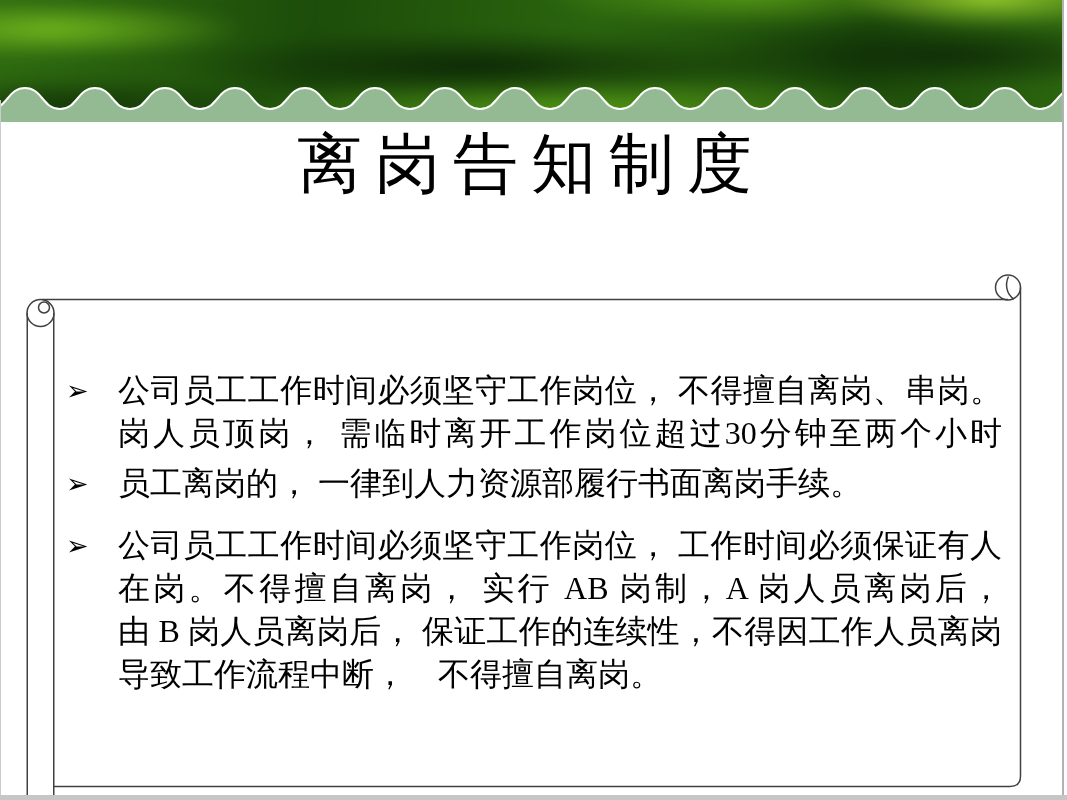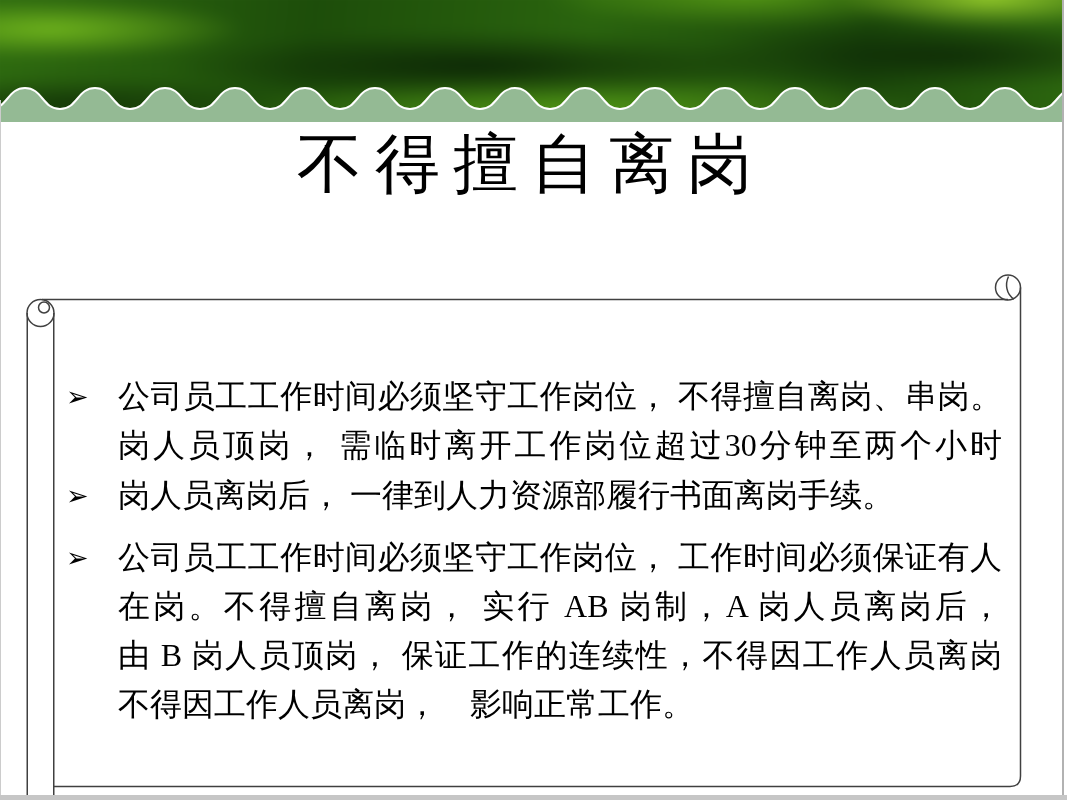--- a/index.html
+++ b/index.html
@@ -36,21 +36,21 @@
   .content{position:absolute;left:66px;top:369px;width:942px;z-index:2;color:#000;}
   .para{position:relative;padding-left:52px;margin:0;}
   .para.p2{margin-top:7px;}
   .para.p3{margin-top:19px;}
   .marker{
     position:absolute;left:0;top:0;width:34px;height:43px;line-height:44px;
     font-size:27px;font-family:"DejaVu Sans",sans-serif;color:#000;
   }
   .line{
     width:884px;height:43px;line-height:43px;font-size:32px;
-    text-align:justify;text-align-last:justify;margin-top:6px;
+    text-align:justify;text-align-last:justify;
   }
   .line.last{text-align-last:left;}
   
   .edge{position:absolute;z-index:3;}
   .edge.left{left:0;top:100px;width:1px;height:695px;background:#cccccc;}
   .edge.right{left:1062px;top:0;width:2px;height:795px;background:#b2b2b2;}
   .edge.bottom{left:0;top:795px;width:1067px;height:5px;background:#c6c6c6;}
 </style>
 </head>
 <body>
@@ -58,21 +58,21 @@
 <div class="slide">
 
   <div class="header">
     <div class="grass"></div>
     <svg class="wave-svg" width="1062" height="122" viewBox="0 0 1062 122">
       <path id="waveFill" fill="#94ba94" stroke="none" d="M -10 109 C 7.5 109 7.5 88 25 88 C 42.5 88 42.5 109 60 109 C 77.5 109 77.5 88 95 88 C 112.5 88 112.5 109 130 109 C 147.5 109 147.5 88 165 88 C 182.5 88 182.5 109 200 109 C 217.5 109 217.5 88 235 88 C 252.5 88 252.5 109 270 109 C 287.5 109 287.5 88 305 88 C 322.5 88 322.5 109 340 109 C 357.5 109 357.5 88 375 88 C 392.5 88 392.5 109 410 109 C 427.5 109 427.5 88 445 88 C 462.5 88 462.5 109 480 109 C 497.5 109 497.5 88 515 88 C 532.5 88 532.5 109 550 109 C 567.5 109 567.5 88 585 88 C 602.5 88 602.5 109 620 109 C 637.5 109 637.5 88 655 88 C 672.5 88 672.5 109 690 109 C 707.5 109 707.5 88 725 88 C 742.5 88 742.5 109 760 109 C 777.5 109 777.5 88 795 88 C 812.5 88 812.5 109 830 109 C 847.5 109 847.5 88 865 88 C 882.5 88 882.5 109 900 109 C 917.5 109 917.5 88 935 88 C 952.5 88 952.5 109 970 109 C 987.5 109 987.5 88 1005 88 C 1022.5 88 1022.5 109 1040 109 C 1057.5 109 1057.5 88 1075 88 C 1092.5 88 1092.5 109 1110 109 L 1110 122 L -10 122 Z"></path>
       <path id="waveLine" fill="none" stroke="#ffffff" stroke-width="2" d="M -10 109 C 7.5 109 7.5 88 25 88 C 42.5 88 42.5 109 60 109 C 77.5 109 77.5 88 95 88 C 112.5 88 112.5 109 130 109 C 147.5 109 147.5 88 165 88 C 182.5 88 182.5 109 200 109 C 217.5 109 217.5 88 235 88 C 252.5 88 252.5 109 270 109 C 287.5 109 287.5 88 305 88 C 322.5 88 322.5 109 340 109 C 357.5 109 357.5 88 375 88 C 392.5 88 392.5 109 410 109 C 427.5 109 427.5 88 445 88 C 462.5 88 462.5 109 480 109 C 497.5 109 497.5 88 515 88 C 532.5 88 532.5 109 550 109 C 567.5 109 567.5 88 585 88 C 602.5 88 602.5 109 620 109 C 637.5 109 637.5 88 655 88 C 672.5 88 672.5 109 690 109 C 707.5 109 707.5 88 725 88 C 742.5 88 742.5 109 760 109 C 777.5 109 777.5 88 795 88 C 812.5 88 812.5 109 830 109 C 847.5 109 847.5 88 865 88 C 882.5 88 882.5 109 900 109 C 917.5 109 917.5 88 935 88 C 952.5 88 952.5 109 970 109 C 987.5 109 987.5 88 1005 88 C 1022.5 88 1022.5 109 1040 109 C 1057.5 109 1057.5 88 1075 88 C 1092.5 88 1092.5 109 1110 109"></path>
     </svg>
   </div>
 
-  <h1 class="title">不得擅自离岗</h1>
+  <h1 class="title">离岗告知制度</h1>
 
   <svg class="scroll-svg" width="1067" height="800" viewBox="0 0 1067 800">
 
     <rect x="53" y="299" width="968" height="488" fill="#ffffff"></rect>
     <rect x="27" y="300" width="27" height="496" fill="#ffffff"></rect>
     <circle cx="40.5" cy="313" r="13.5" fill="#ffffff"></circle>
     <circle cx="1008" cy="287.5" r="12.5" fill="#ffffff"></circle>
 
     <g fill="none" stroke="#404040" stroke-width="1.5">
       <circle cx="40.5" cy="313" r="13.5"></circle>
@@ -87,27 +87,27 @@
   </svg>
 
   <div class="content" id="bullets">
       <div class="para p1">
         <span class="marker">➢</span>
         <div class="line">公司员工工作时间必须坚守工作岗位， 不得擅自离岗、串岗。</div>
         <div class="line">岗人员顶岗， 需临时离开工作岗位超过30分钟至两个小时</div>
       </div>
       <div class="para p2">
         <span class="marker">➢</span>
-        <div class="line last">岗人员离岗后， 一律到人力资源部履行书面离岗手续。</div>
+        <div class="line last">员工离岗的， 一律到人力资源部履行书面离岗手续。</div>
       </div>
       <div class="para p3">
         <span class="marker">➢</span>
         <div class="line">公司员工工作时间必须坚守工作岗位， 工作时间必须保证有人</div>
         <div class="line">在岗。不得擅自离岗， 实行 AB 岗制，A 岗人员离岗后，</div>
-        <div class="line">由 B 岗人员顶岗， 保证工作的连续性，不得因工作人员离岗</div>
-        <div class="line last">不得因工作人员离岗，　影响正常工作。</div>
+        <div class="line">由 B 岗人员离岗后， 保证工作的连续性，不得因工作人员离岗</div>
+        <div class="line last">导致工作流程中断，　不得擅自离岗。</div>
       </div>
     </div>
 
   <div class="edge left"></div>
   <div class="edge right"></div>
   <div class="edge bottom"></div>
 </div>
 
 </body></html>

